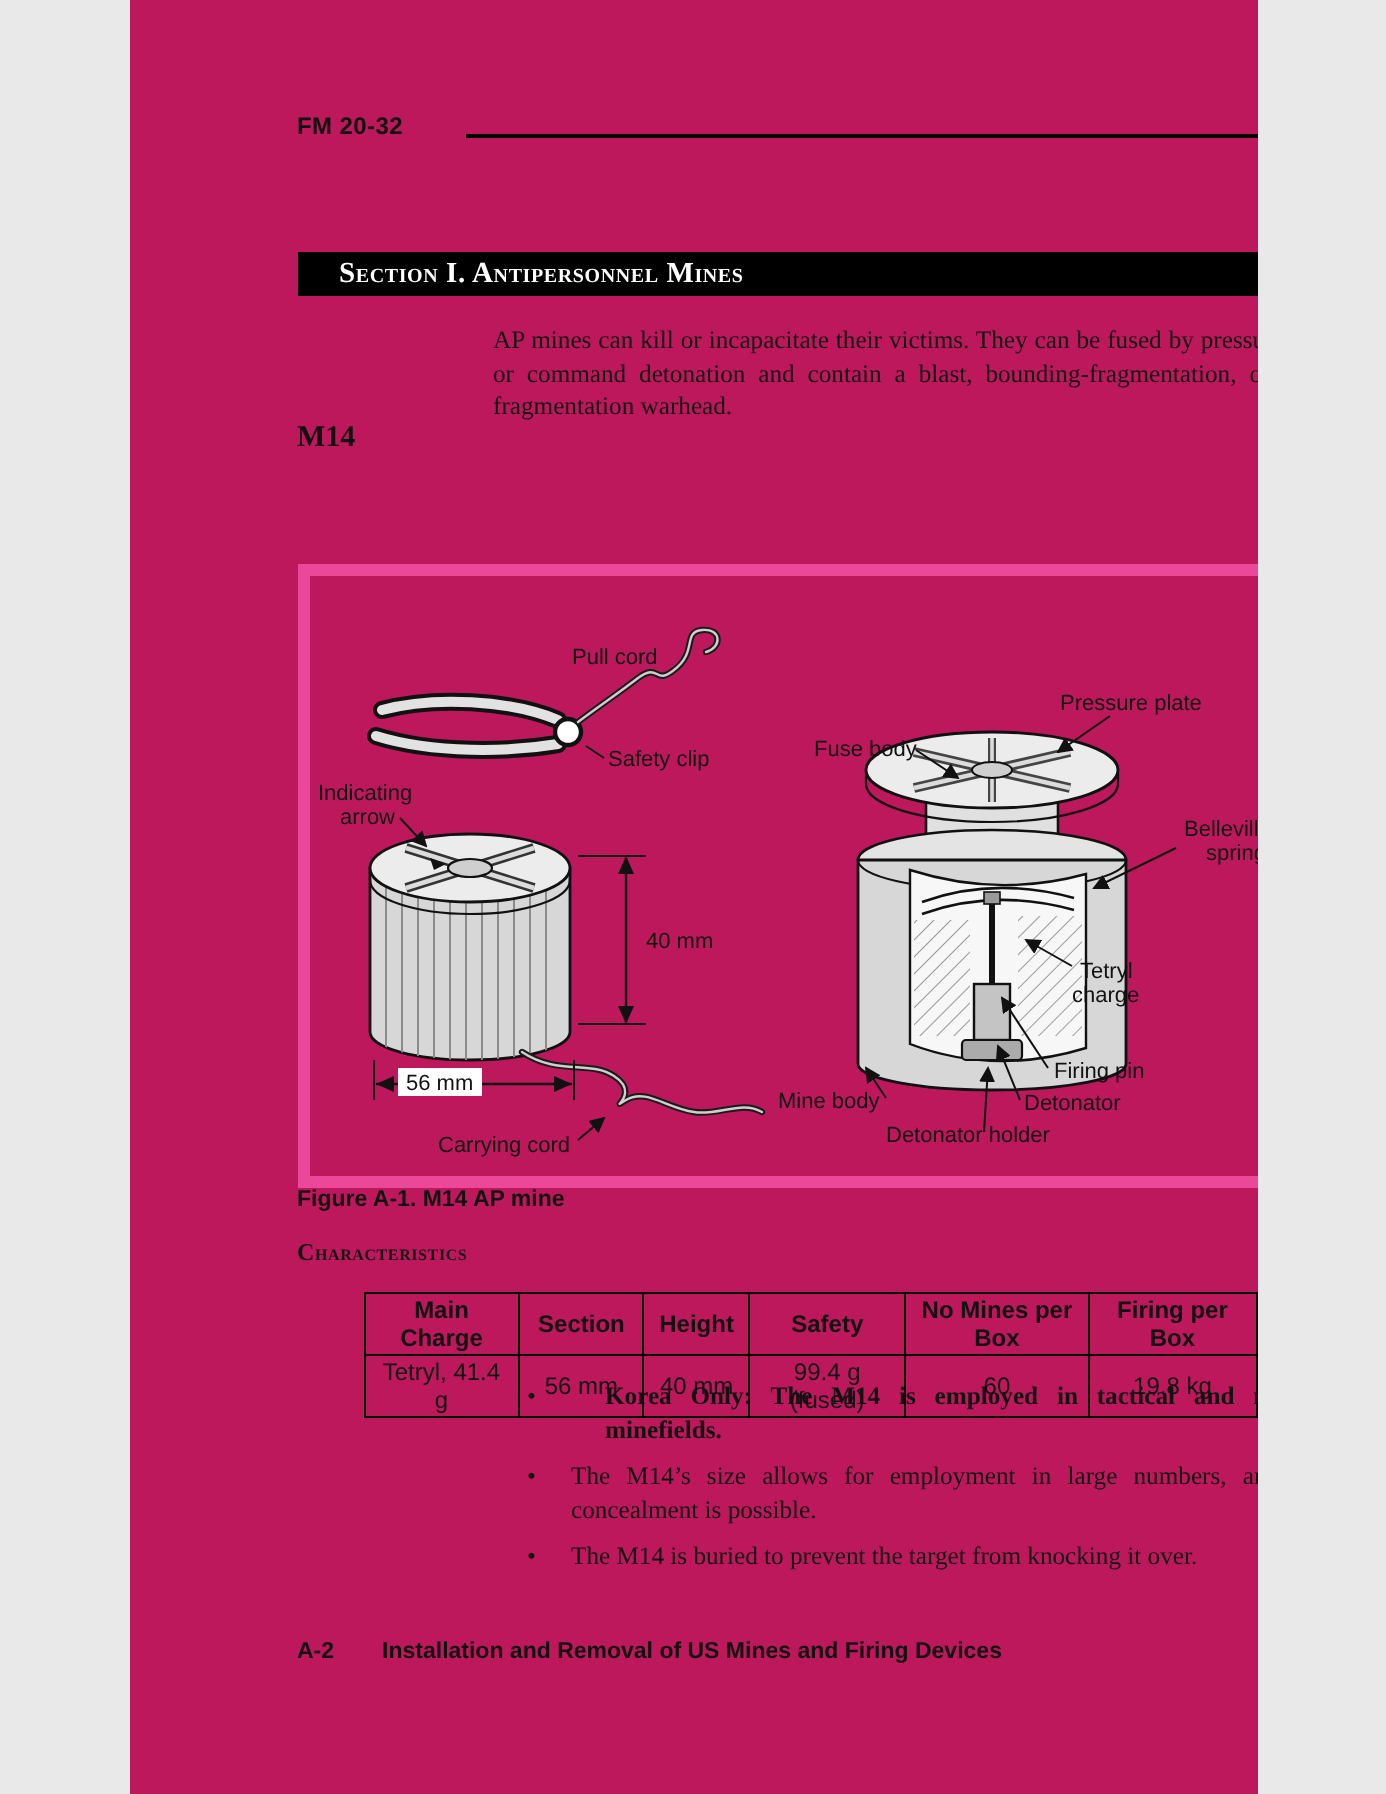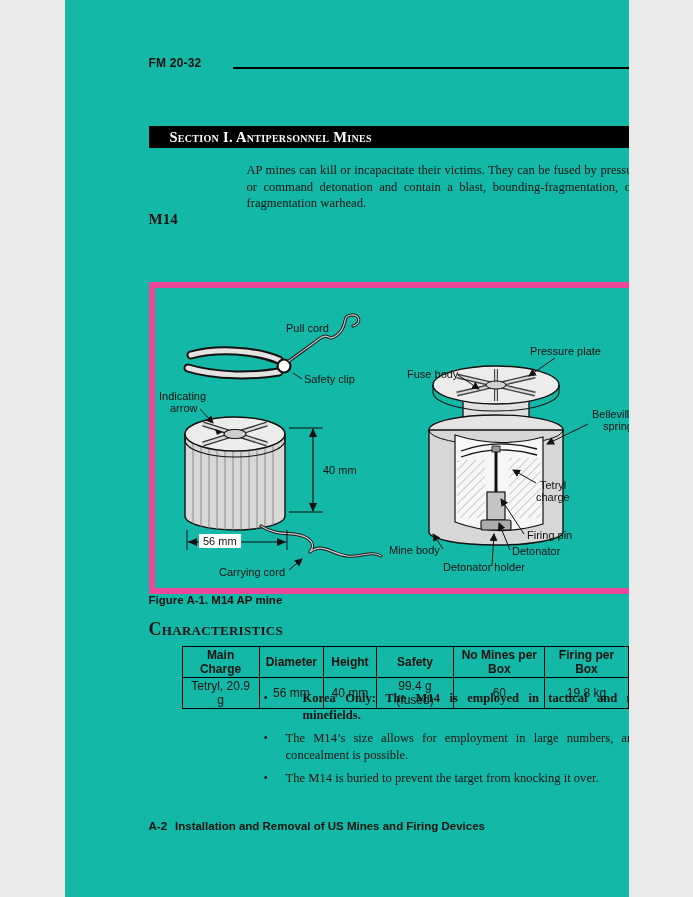--- a/index.html
+++ b/index.html
@@ -1,48 +1,48 @@
 <!DOCTYPE html>
 <html><head>
 <meta charset="utf-8">
 <style>
   html,body{margin:0;padding:0;background:#e9e9e9;}
   .page{
-    position:relative;width:564px;height:897px;background:#14b8a6;
+    position:relative;width:564px;height:897px;background:#be185d;
     font-family:"Liberation Serif",serif;color:#111;margin:0 auto;
     overflow:hidden;
   }
   .doc-number{position:absolute;left:84px;top:56px;font-family:"Liberation Sans",sans-serif;
     font-weight:bold;font-size:12px;letter-spacing:.2px;}
   .head-rule{position:absolute;left:168px;top:67px;width:441px;height:2px;background:#000;}
   .section-bar{position:absolute;left:84px;top:126px;width:520px;height:22px;background:#000;
     color:#fff;font-variant:small-caps;font-weight:bold;font-size:14.5px;line-height:22px;
     padding-left:21px;letter-spacing:.3px;}
   .para{position:absolute;left:182px;width:428px;font-size:12.6px;line-height:1.32;text-align:justify;}
   .p-intro{top:162px;}
   .p-m14{top:235px;}
   .h-m14{position:absolute;left:84px;top:211px;font-size:15px;font-weight:bold;}
   .figure-box{position:absolute;left:84px;top:282px;width:521px;height:300px;border:6px solid #ec4899;}
   .figure-caption{position:absolute;left:84px;top:594px;width:525px;text-align:left;
     font-family:"Liberation Sans",sans-serif;font-weight:bold;font-size:11.5px;}
   .h-char{position:absolute;left:84px;top:619px;font-variant:small-caps;font-weight:bold;
-    font-size:18px;letter-spacing:.3px;}
+    font-size:12px;letter-spacing:.3px;}
   table.char{position:absolute;left:117px;top:646px;border-collapse:collapse;
     font-family:"Liberation Sans",sans-serif;font-size:12px;}
   table.char th,table.char td{border:1px solid #000;text-align:center;padding:1px 4px;height:15px;}
   table.char th{font-weight:bold;}
   .c0{width:78px}.c1{width:57px}.c2{width:46px}.c3{width:80px}.c4{width:100px}.c5{width:89px}
   .bullets{position:absolute;left:199px;top:690px;width:410px;font-size:12.6px;line-height:1.32;}
   .bullet{display:flex;margin-bottom:7px;}
   .bullet .dot{width:22px;flex:0 0 22px;}
   .bullet .btxt{flex:1;text-align:justify;}
   .bullet.bold .btxt{font-weight:bold;margin-left:17px;}
   .footer{position:absolute;left:84px;top:820px;font-family:"Liberation Sans",sans-serif;
     font-weight:bold;font-size:11.5px;}
-  .footer .fp{margin-right:8px;}
+  .footer .fp{margin-right:24px;}
   svg text{font-family:"Liberation Sans",sans-serif;font-size:11px;fill:#111;}
 </style>
 </head>
 <body>
 
 <div class="page">
 
   <div class="doc-number">FM 20-32</div>
   <div class="head-rule"></div>
 
@@ -200,28 +200,28 @@
   </div>
 
   <div class="figure-caption">Figure A-1. M14 AP mine</div>
 
   <div class="h-char">Characteristics</div>
 
   <table class="char">
     <tbody>
         <tr>
       <th class="c0">Main Charge</th>
-      <th class="c1">Diameter</th>
+      <th class="c1">Section</th>
       <th class="c2">Height</th>
       <th class="c3">Safety</th>
       <th class="c4">No Mines per Box</th>
       <th class="c5">Firing per Box</th>
     </tr>
     <tr>
-      <td>Tetryl, 20.9 g</td>
+      <td>Tetryl, 41.4 g</td>
       <td>56 mm</td>
       <td>40 mm</td>
       <td>99.4 g (fused)</td>
       <td>60</td>
       <td>19.8 kg</td>
     </tr>
   </tbody>
     </table>
 
   <div class="bullets">

